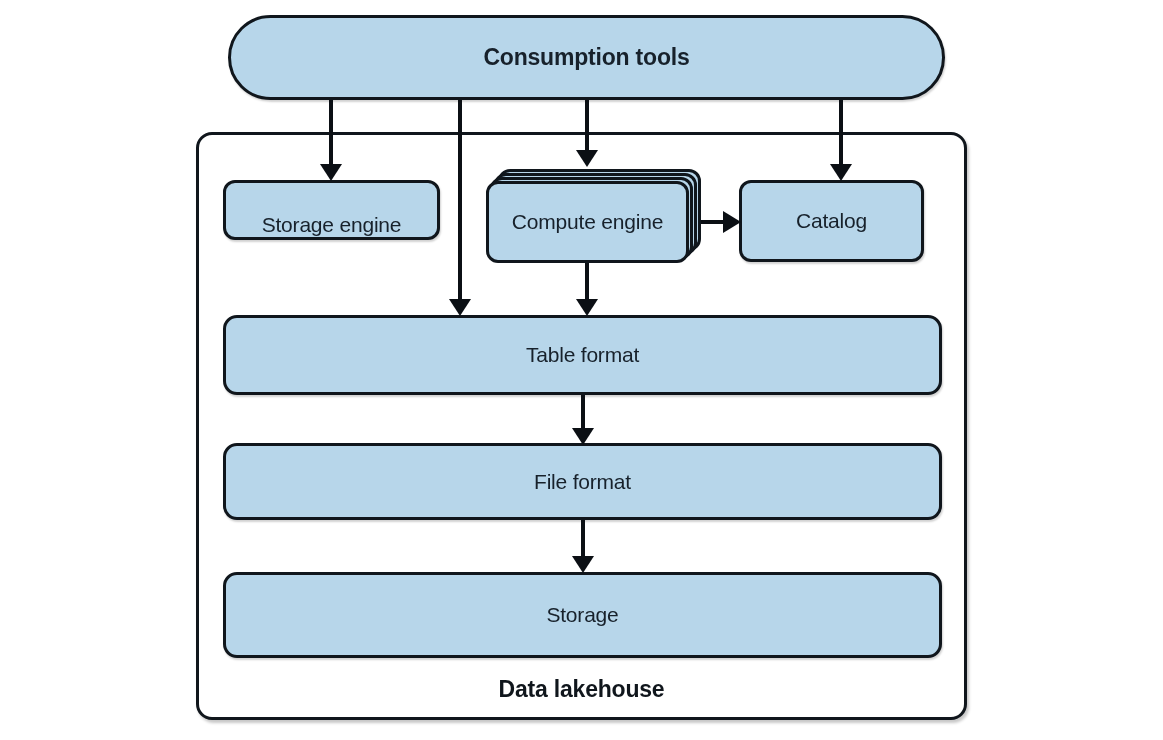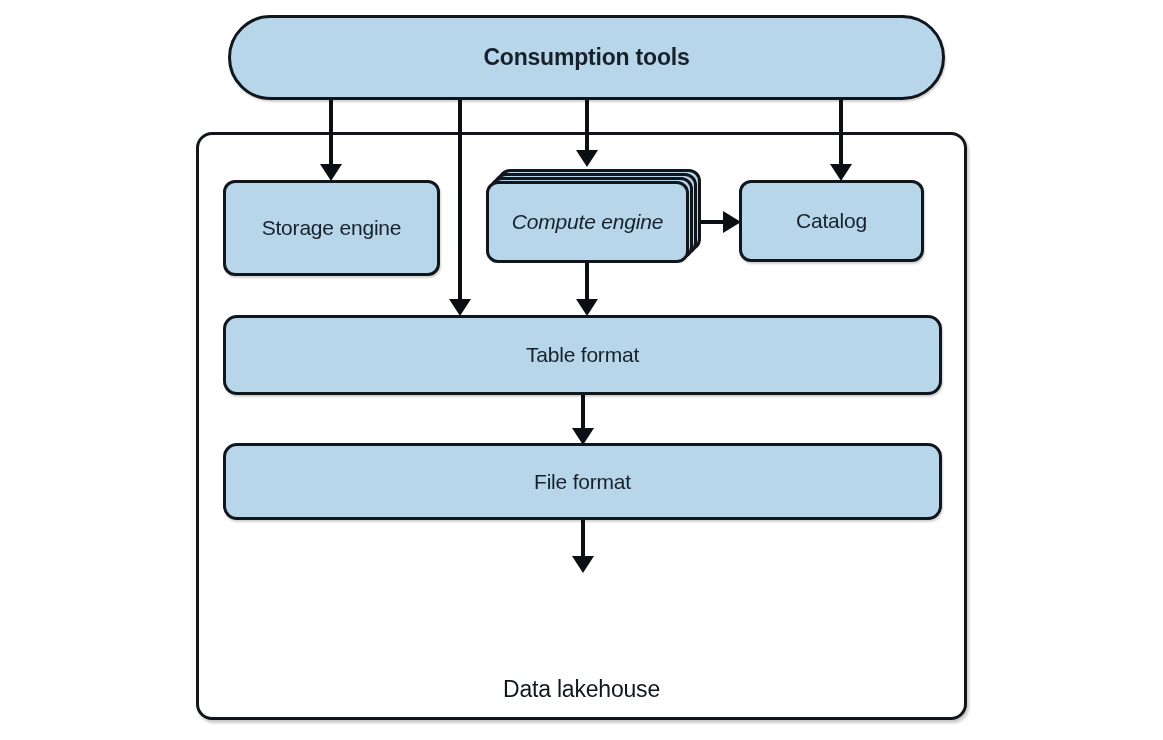--- a/index.html
+++ b/index.html
@@ -49,22 +49,22 @@
     box-sizing: border-box;
     background: #ffffff;
     box-shadow: 2px 3px 3px rgba(0,0,0,0.22);
   }
   .small-box { border-radius: 12px; }
   .wide-box {
     left: 223px;
     width: 719px;
     border-radius: 14px;
   }
-  .box-storage-engine { left: 223px; top: 180px; width: 217px; height: 96px; }
-  .stack-wrap { position: absolute; left: 486px; top: 169px; width: 215px; height: 94px; font-style: italic; }
+  .box-storage-engine { left: 223px; top: 180px; width: 217px; height: 60px; align-items: flex-end; }
+  .stack-wrap { position: absolute; left: 486px; top: 169px; width: 215px; height: 94px; }
   .stack-layer {
     position: absolute;
     width: 203px;
     height: 82px;
     background: #b7d6ea;
     border: 3px solid #10161c;
     border-radius: 12px;
     box-sizing: border-box;
   }
   .stack-layer.l3 { left: 12px; top: 0px; }
@@ -83,21 +83,21 @@
   .box-table-format { top: 315px; height: 80px; }
   .box-file-format  { top: 443px; height: 77px; text-align: right; }
   .box-storage      { top: 572px; height: 86px; }
   .lakehouse-label {
     position: absolute;
     left: 196px;
     top: 676px;
     width: 771px;
     text-align: center;
     font-size: 23px;
-    font-weight: normal;
+    font-weight: bold;
     color: #10161c;
     letter-spacing: -0.2px;
   }
   .arrows {
     position: absolute;
     left: 0;
     top: 0;
     width: 1163px;
     height: 740px;
     pointer-events: none;
@@ -134,20 +134,23 @@
   </div>
 
   <div class="node wide-box box-table-format">
     <span>Table format</span>
   </div>
 
   <div class="node wide-box box-file-format">
     <span>File format</span>
   </div>
 
+  <div class="node wide-box box-storage">
+    <span>Storage</span>
+  </div>
 
   <div class="lakehouse-label">Data lakehouse</div>
 
   <svg class="arrows" viewBox="0 0 1163 740">
     <g>
       <line x1="331" y1="100" x2="331" y2="166"></line>
       <polygon points="320,164 342,164 331,181"></polygon>
     </g>
     <g>
       <line x1="460" y1="100" x2="460" y2="301"></line>

